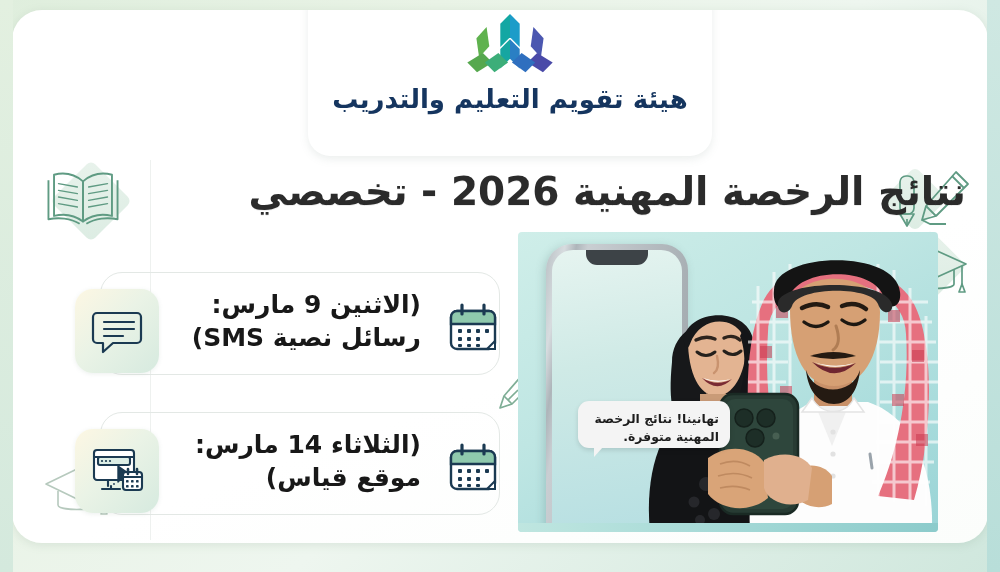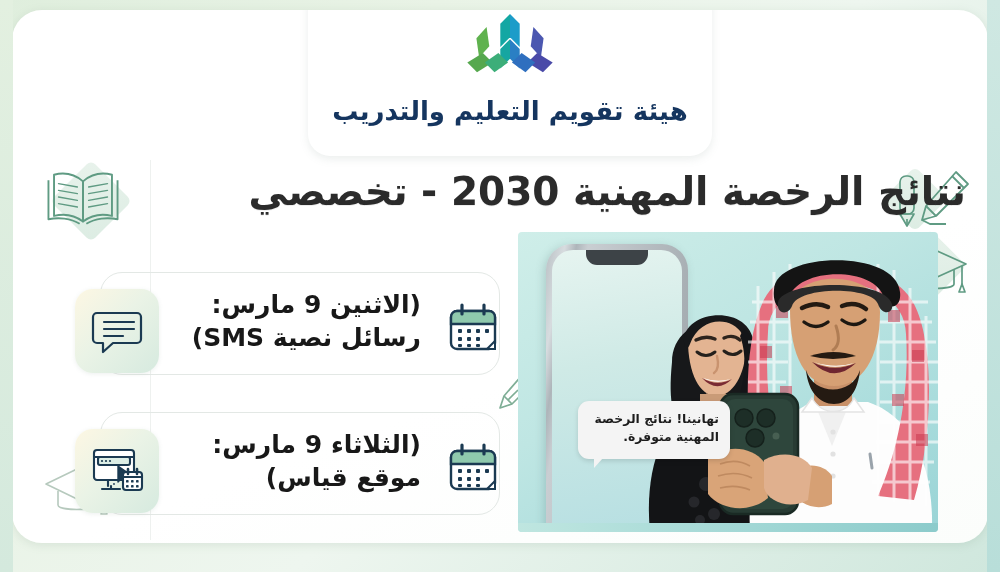--- a/index.html
+++ b/index.html
@@ -51,21 +51,21 @@
     box-shadow: 0 3px 9px rgba(130,150,140,0.16);
     z-index: 8;
     display: flex;
     flex-direction: column;
     align-items: center;
     justify-content: flex-start;
     padding-top: 14px;
   }
   #logo-mark { width: 128px; height: 74px; display:block; }
   #logo-ar {
-    margin-top: 12px;
+    margin-top: 0;
     font-size: 26px;
     font-weight: bold;
     color: #15355f;
     letter-spacing: 0px;
     line-height: 1.05;
     direction: rtl;
   }
   #logo-en {
     margin-top: 2px;
     font-size: 14.5px;
@@ -202,21 +202,21 @@
     height: 9px;
     background: linear-gradient(90deg, #bfe6e0 0%, #9fd6d4 60%, #8ccbcb 100%);
   }
 
   
   #bubble {
     position: absolute;
     left: 566px;
     top: 391px;
     width: 152px;
-    padding: 9px 11px 13px 11px;
+    padding: 9px 11px 2px 11px;
     background: #f4f4f4;
     border-radius: 11px;
     z-index: 9;
     direction: rtl;
     text-align: right;
     font-size: 12.4px;
     font-weight: bold;
     color: #1d1d1d;
     line-height: 1.45;
     box-shadow: 0 2px 5px rgba(0,0,0,0.13);
@@ -359,21 +359,21 @@
 
           <path d="M88 16 L100 26 L100 46 L88 36 Z" fill="#4b57b0" transform="rotate(8 94 31)"></path>
 
           <path d="M94 42 L110 52 L100 62 L84 52 Z" fill="#4a4aa8"></path>
           <path d="M78 42 L92 52 L82 62 L68 52 Z" fill="#2f6fbf"></path>
         </g>
       </svg>
       <div id="logo-ar">هيئة تقويم التعليم والتدريب</div>
     </div>
 
-    <div id="title">نتائج الرخصة المهنية 2030 - تخصصي</div>
+    <div id="title">نتائج الرخصة المهنية 2026 - تخصصي</div>
 
     <div class="info-card" id="card-1">
       <div class="card-icon">
         <svg viewBox="0 0 54 54">
           <g fill="none" stroke="#1b3a52" stroke-width="2.2" stroke-linejoin="round" stroke-linecap="round">
             <path d="M7 9 h40 a4 4 0 0 1 4 4 v22 a4 4 0 0 1 -4 4 h-24 l-10 9 v-9 h-6 a4 4 0 0 1 -4 -4 v-22 a4 4 0 0 1 4 -4 Z"></path>
             <path d="M14 18 h30"></path>
             <path d="M14 25 h30"></path>
             <path d="M14 32 h19"></path>
           </g>
@@ -427,21 +427,21 @@
             <rect x="41" y="41" width="2.6" height="2.6" rx="0.7"></rect>
             <rect x="46" y="41" width="2.6" height="2.6" rx="0.7"></rect>
           </g>
           <g fill="#1b3a52">
             <circle cx="12" cy="17" r="1.1"></circle>
               <circle cx="16" cy="17" r="1.1"></circle>
               <circle cx="20" cy="17" r="1.1"></circle>
           </g>
         </svg>
       </div>
-      <div class="card-text">(الثلاثاء 9 مارس: موقع قياس)</div>
+      <div class="card-text">(الثلاثاء 14 مارس: موقع قياس)</div>
       <div class="card-cal">
         <svg viewBox="0 0 56 56">
           <g>
             <rect x="6" y="10" width="44" height="38" rx="6" fill="#ffffff" stroke="#1b3a52" stroke-width="2.4"></rect>
             <path d="M6 16 a6 6 0 0 1 6 -6 h32 a6 6 0 0 1 6 6 v7 h-44 Z" fill="#8fc9ad" stroke="#1b3a52" stroke-width="2.4"></path>
             <path d="M17 4 v9" stroke="#1b3a52" stroke-width="3.2" stroke-linecap="round"></path>
             <path d="M39 4 v9" stroke="#1b3a52" stroke-width="3.2" stroke-linecap="round"></path>
             <path d="M42 48 l8 -8 v8 Z" fill="#ffffff" stroke="#1b3a52" stroke-width="2"></path>
             <g fill="#1b3a52">
               <rect x="13" y="28" width="4" height="4" rx="1"></rect>

